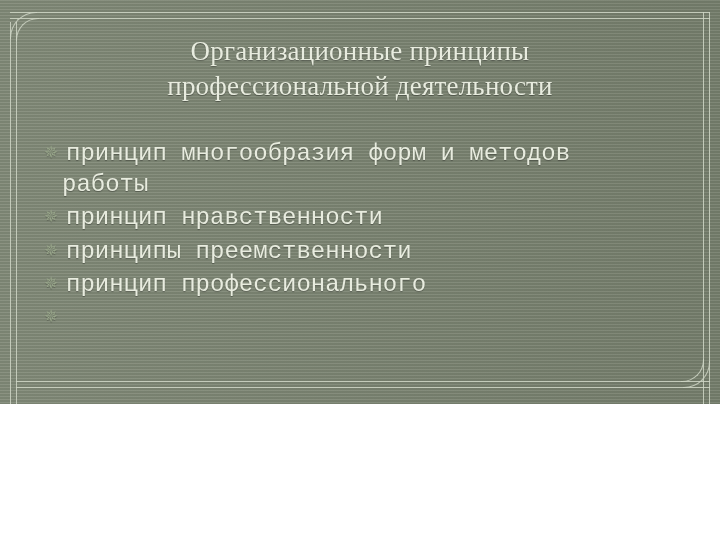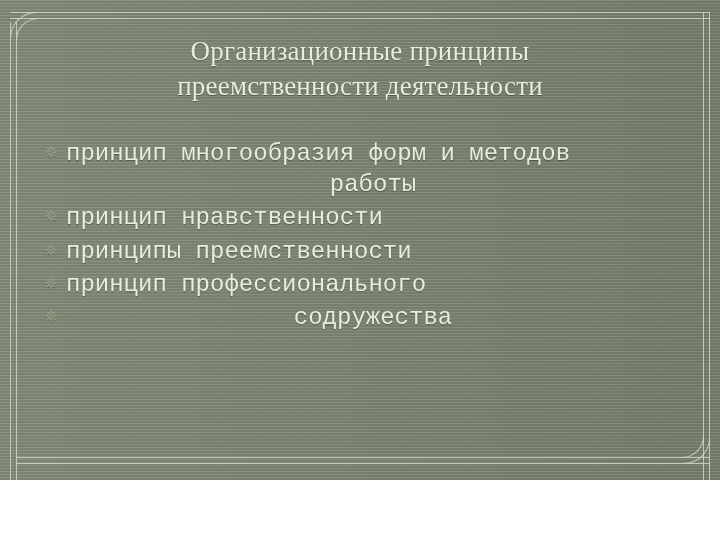--- a/index.html
+++ b/index.html
@@ -8,21 +8,21 @@
   }
   body {
     width: 720px;
     height: 540px;
     overflow: hidden;
     font-family: "Liberation Serif", serif;
   }
   #slide {
     position: relative;
     width: 720px;
-    height: 480px;
+    height: 404px;
     background: #7c8572;
     overflow: hidden;
   }
   
   #stripes {
     position: absolute;
     inset: 0;
     background-image: repeating-linear-gradient(
       to bottom,
       rgba(255,255,255,0.075) 0px,
@@ -124,21 +124,20 @@
     text-align: left;
     opacity: 0.95;
   }
   .bullet-text {
     flex: 1 1 auto;
     font-family: Liberation Mono, monospace;
   }
   .bullet-text .cont {
     display: block;
     margin-left: -4px;
-    text-align: center;
   }
 </style>
 </head>
 <body>
 
 <div id="slide">
 
   <div id="stripes"></div>
   <div id="shade"></div>
 
@@ -150,21 +149,21 @@
   <div class="frame-line frame-v-r2"></div>
   <div class="frame-line frame-h-b1"></div>
   <div class="frame-line frame-h-b2"></div>
   <div class="corner corner-tl-a"></div>
   <div class="corner corner-tl-b"></div>
   <div class="corner corner-br-a"></div>
   <div class="corner corner-br-b"></div>
 
   <div id="title">
     <span class="title-line">Организационные принципы</span>
-    <span class="title-line">преемственности деятельности</span>
+    <span class="title-line">профессиональной деятельности</span>
   </div>
 
   <div id="body-list">
 
     <div class="bullet-row">
       <span class="bullet-mark">✵</span>
       <span class="bullet-text">
         <span>принцип многообразия форм и методов</span>
         <span class="cont">работы</span>
       </span>
@@ -187,18 +186,17 @@
     <div class="bullet-row">
       <span class="bullet-mark">✵</span>
       <span class="bullet-text">
         <span>принцип профессионального</span>
       </span>
     </div>
 
     <div class="bullet-row">
       <span class="bullet-mark">✵</span>
       <span class="bullet-text">
-        <span class="cont">содружества</span>
       </span>
     </div>
 
   </div>
 </div>
 
 </body></html>

